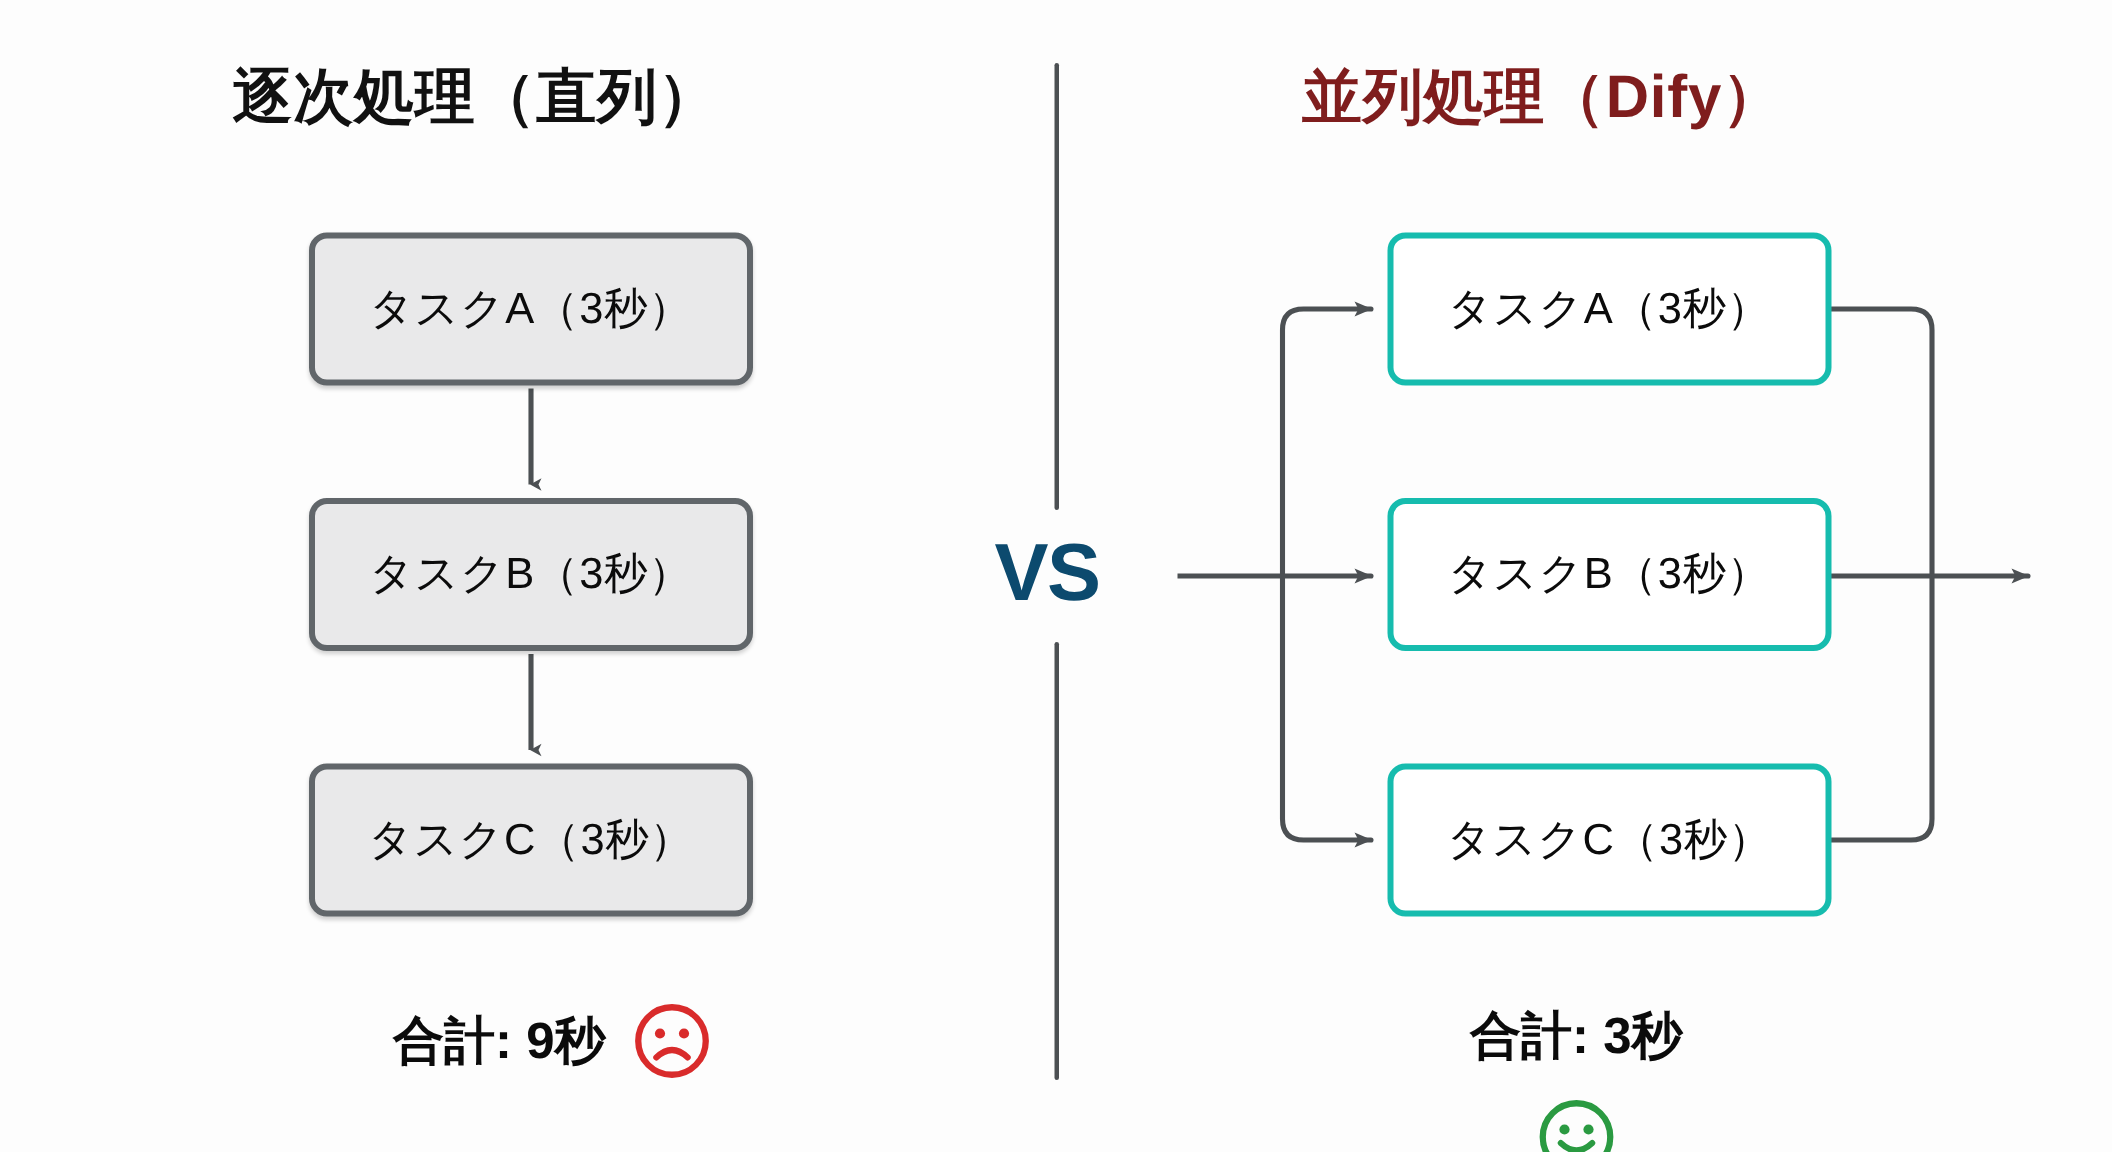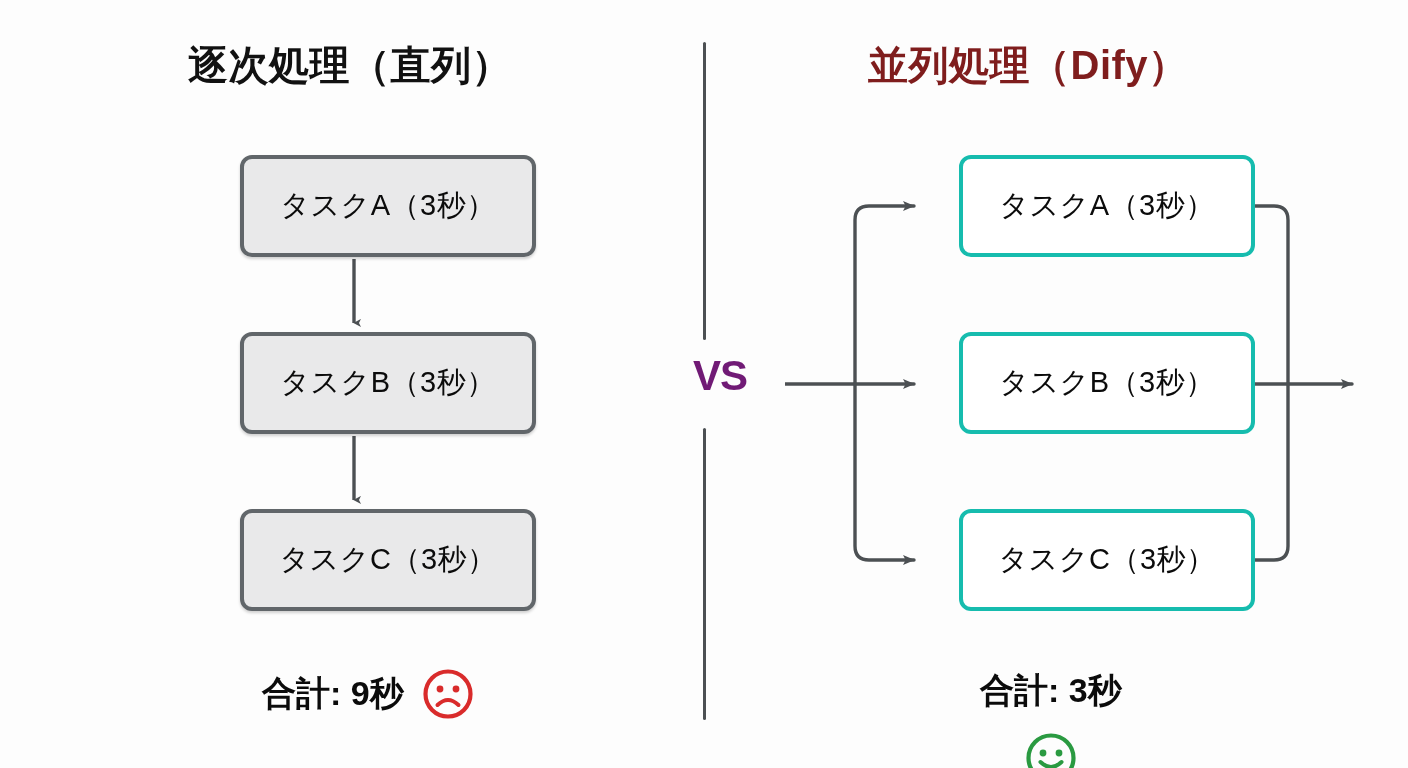--- a/index.html
+++ b/index.html
@@ -24,21 +24,20 @@
     font-size: 40px;
     font-weight: 700;
     letter-spacing: 0.5px;
     white-space: nowrap;
     line-height: 1;
   }
   #title-left {
     left: 155px;
     top: 45px;
     color: #111111;
-    margin-left: 33px;
   }
   #title-right {
     left: 868px;
     top: 45px;
     color: #7f1d1d;
   }
 
   
   .divider-seg {
     position: absolute;
@@ -48,41 +47,40 @@
     border-radius: 2px;
   }
   #divider-top { top: 42px; height: 298px; }
   #divider-bottom { top: 428px; height: 292px; }
 
   #vs-label {
     position: absolute;
     left: 663px;
     top: 355px;
     width: 84px;
-    text-align: right;
-    font-size: 42px;
+    text-align: left;
+    font-size: 54px;
     font-weight: 700;
-    color: #701a75;
+    color: #0c4a6e;
     line-height: 1;
     letter-spacing: -1px;
   }
 
   
   .task-box {
     position: absolute;
     box-sizing: border-box;
     display: flex;
     align-items: center;
     justify-content: center;
     font-size: 29px;
     font-weight: 500;
     color: #0b0b0b;
     letter-spacing: 0.5px;
     white-space: nowrap;
-    margin-left: 34px;
   }
   .seq-box {
     left: 206px;
     width: 296px;
     height: 102px;
     background: #e9e9ea;
     border: 4px solid #61666a;
     border-radius: 12px;
     box-shadow: 0 2px 3px rgba(0,0,0,0.18);
   }

